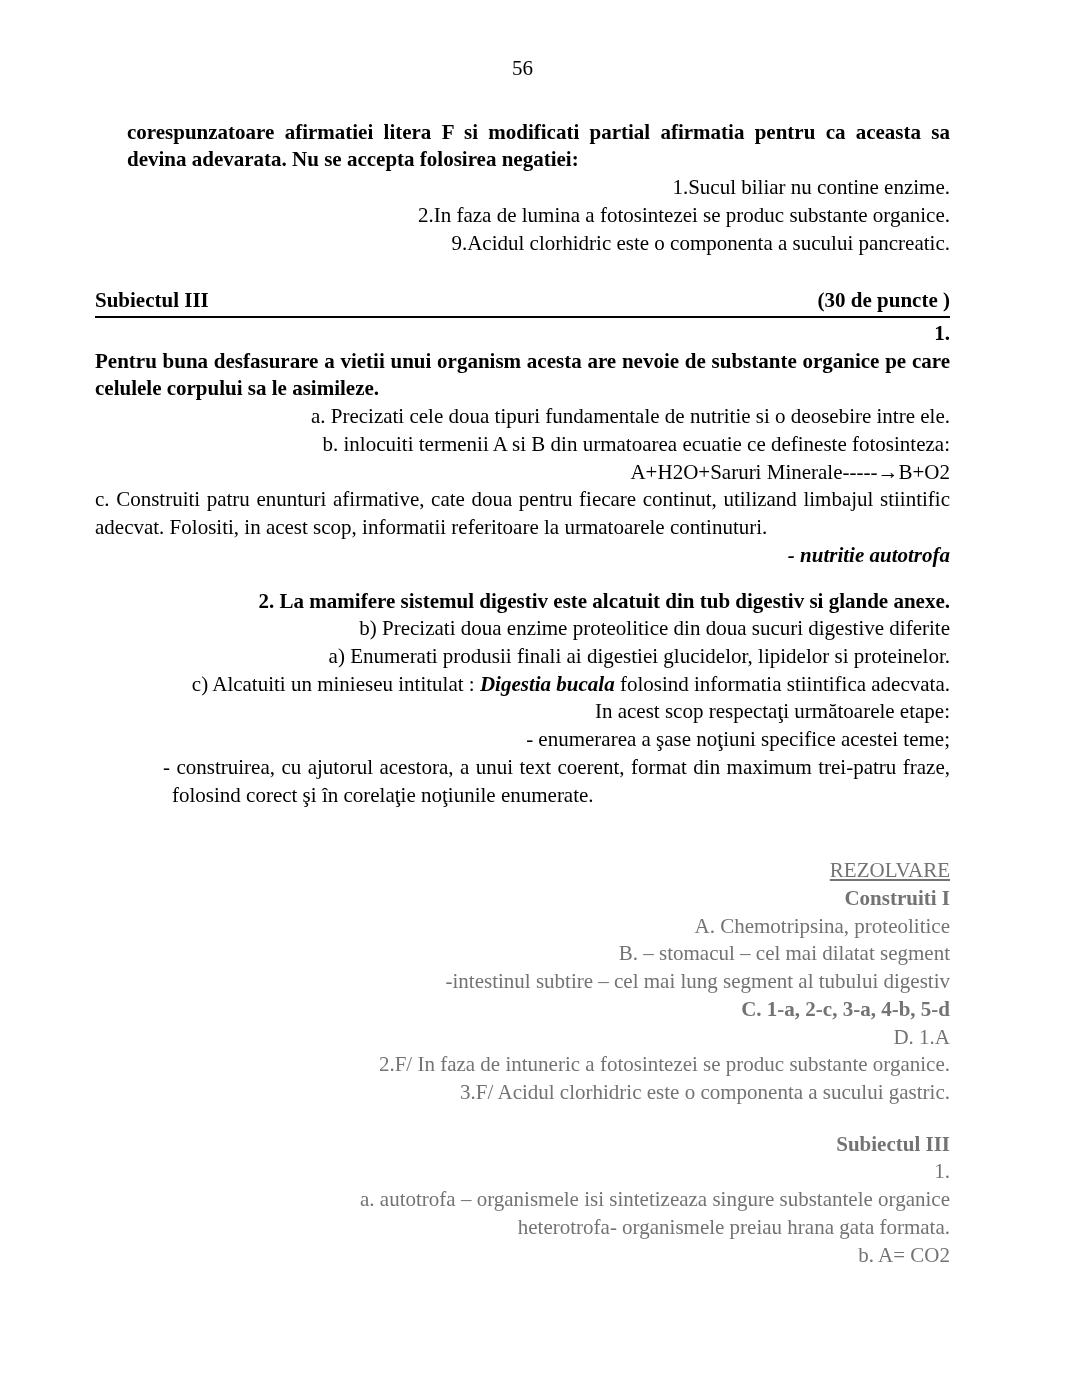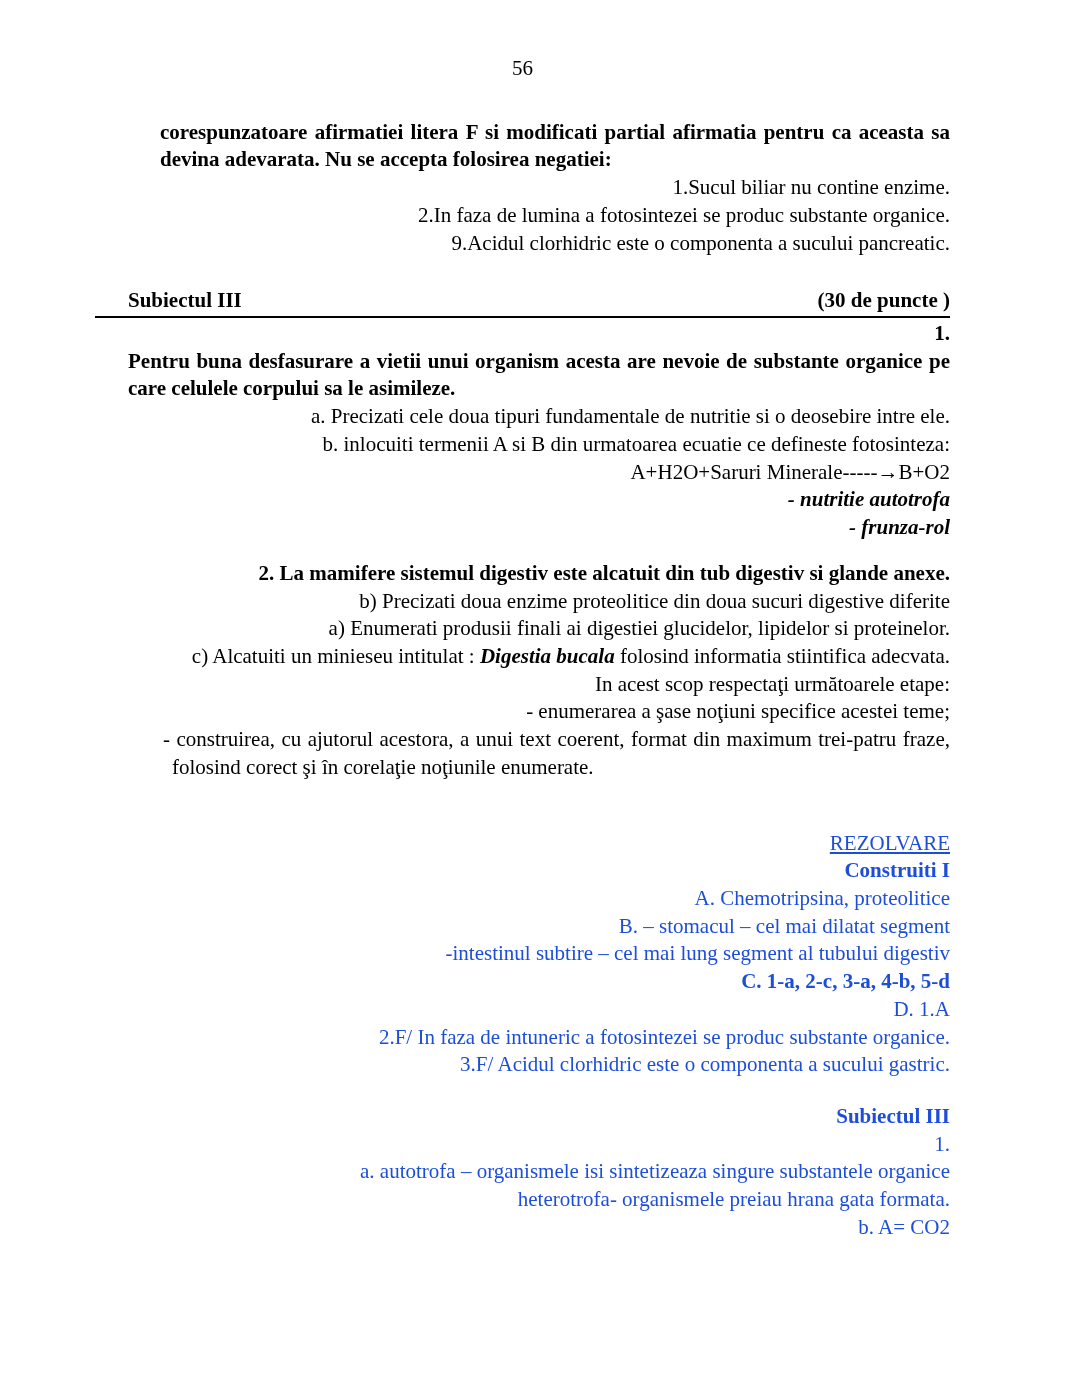--- a/index.html
+++ b/index.html
@@ -12,24 +12,24 @@
     background: #ffffff;
     font-family: "Liberation Serif", serif;
     font-size: 21px;
     line-height: 1.32;
     color: #000000;
     padding: 55px 130px 40px 95px;
     overflow: hidden;
   }
   p, .line { margin: 0; text-align: right; }
   .page-number { text-align: center; margin-bottom: 36px; }
-  .bold { font-weight: 700; margin-left: 33px; }
+  .bold { font-weight: 700; }
   .bi { font-weight: 700; font-style: italic; }
   .justify { text-align: justify; }
-  .blue { color: #1d4ed8; }
+  .blue { color: #737373; }
   .underline { text-decoration: underline; }
 
   .ind-5  { padding-left: 5px; }
   .ind-19 { padding-left: 19px; }
   .ind-22 { padding-left: 22px; }
   .ind-32 { padding-left: 32px; }
   .ind-37 { padding-left: 37px; font-weight: bold; }
   .ind-57 { padding-left: 57px; }
   .ind-65 { padding-left: 65px; }
   .ind-72 { padding-left: 72px; }
@@ -71,22 +71,22 @@
     <span class="bold">Subiectul III</span>
     <span class="bold">(30 de puncte )</span>
   </div>
 
   <div>
     <p class="bold ind-32 mt-2">1.</p>
     <p class="bold justify">Pentru buna desfasurare a vietii unui organism acesta are nevoie de substante organice pe care celulele corpului sa le asimileze.</p>
     <p>a. Precizati cele doua tipuri fundamentale de nutritie si o deosebire intre ele.</p>
     <p>b. inlocuiti termenii A si B din urmatoarea ecuatie ce defineste fotosinteza:</p>
     <p>A+H2O+Saruri Minerale-----→B+O2</p>
+    <p class="justify">c. Construiti patru enunturi afirmative, cate doua pentru fiecare continut, utilizand limbajul stiintific adecvat. Folositi, in acest scop, informatii referitoare la urmatoarele continuturi.</p>
     <p class="bi ind-65">- nutritie autotrofa</p>
-    <p class="bi ind-65">- frunza-rol</p>
   </div>
 
   <div>
     <p class="bold ind-5 mt-18">2.  La mamifere sistemul digestiv este alcatuit din  tub digestiv si glande anexe.</p>
     <p class="ind-32">b)  Precizati doua enzime proteolitice din doua sucuri digestive diferite</p>
     <p class="ind-32">a) Enumerati produsii finali ai digestiei glucidelor, lipidelor si proteinelor.</p>
     <p class="ind-32"><span>c)  Alcatuiti un minieseu intitulat : </span><span class="bi">Digestia bucala</span><span> folosind informatia stiintifica adecvata.</span></p>
     <p class="ind-77">In acest scop respectaţi următoarele etape:</p>
     <p class="ind-77">- enumerarea a şase noţiuni specifice acestei teme;</p>
     <p class="hang justify">- construirea, cu ajutorul acestora, a unui text coerent, format din maximum trei-patru fraze, folosind corect şi în corelaţie noţiunile enumerate.</p>

